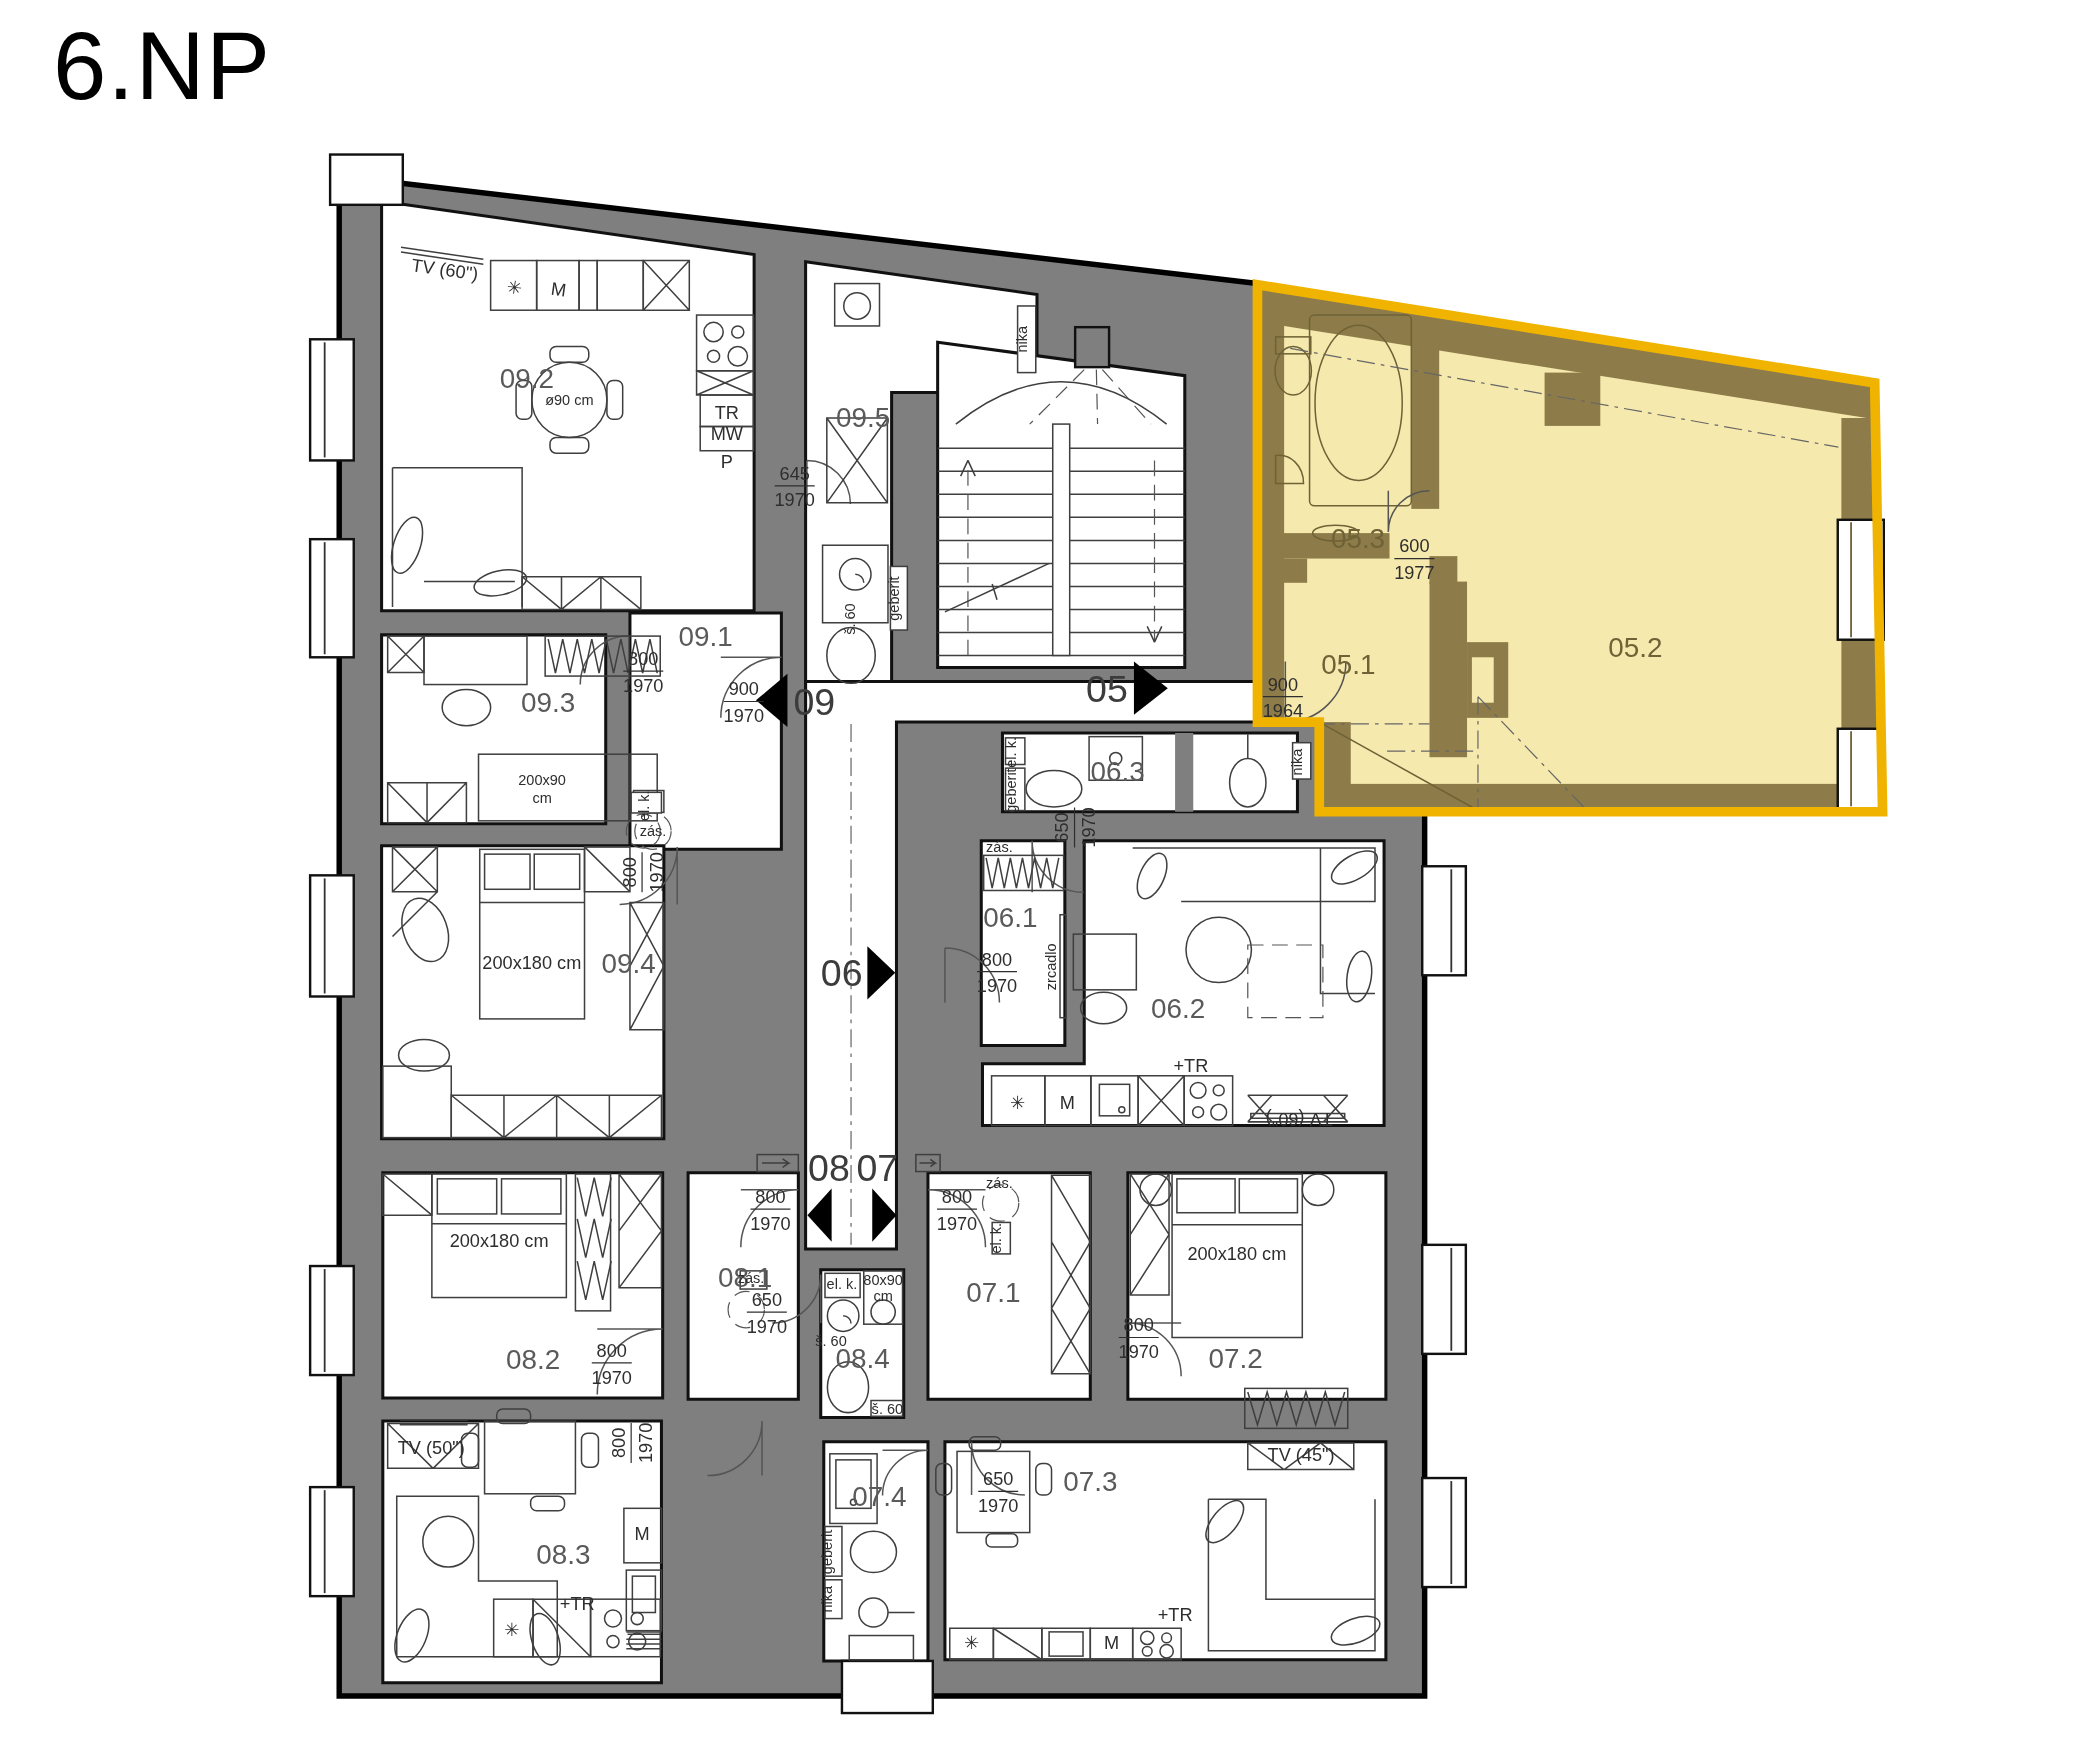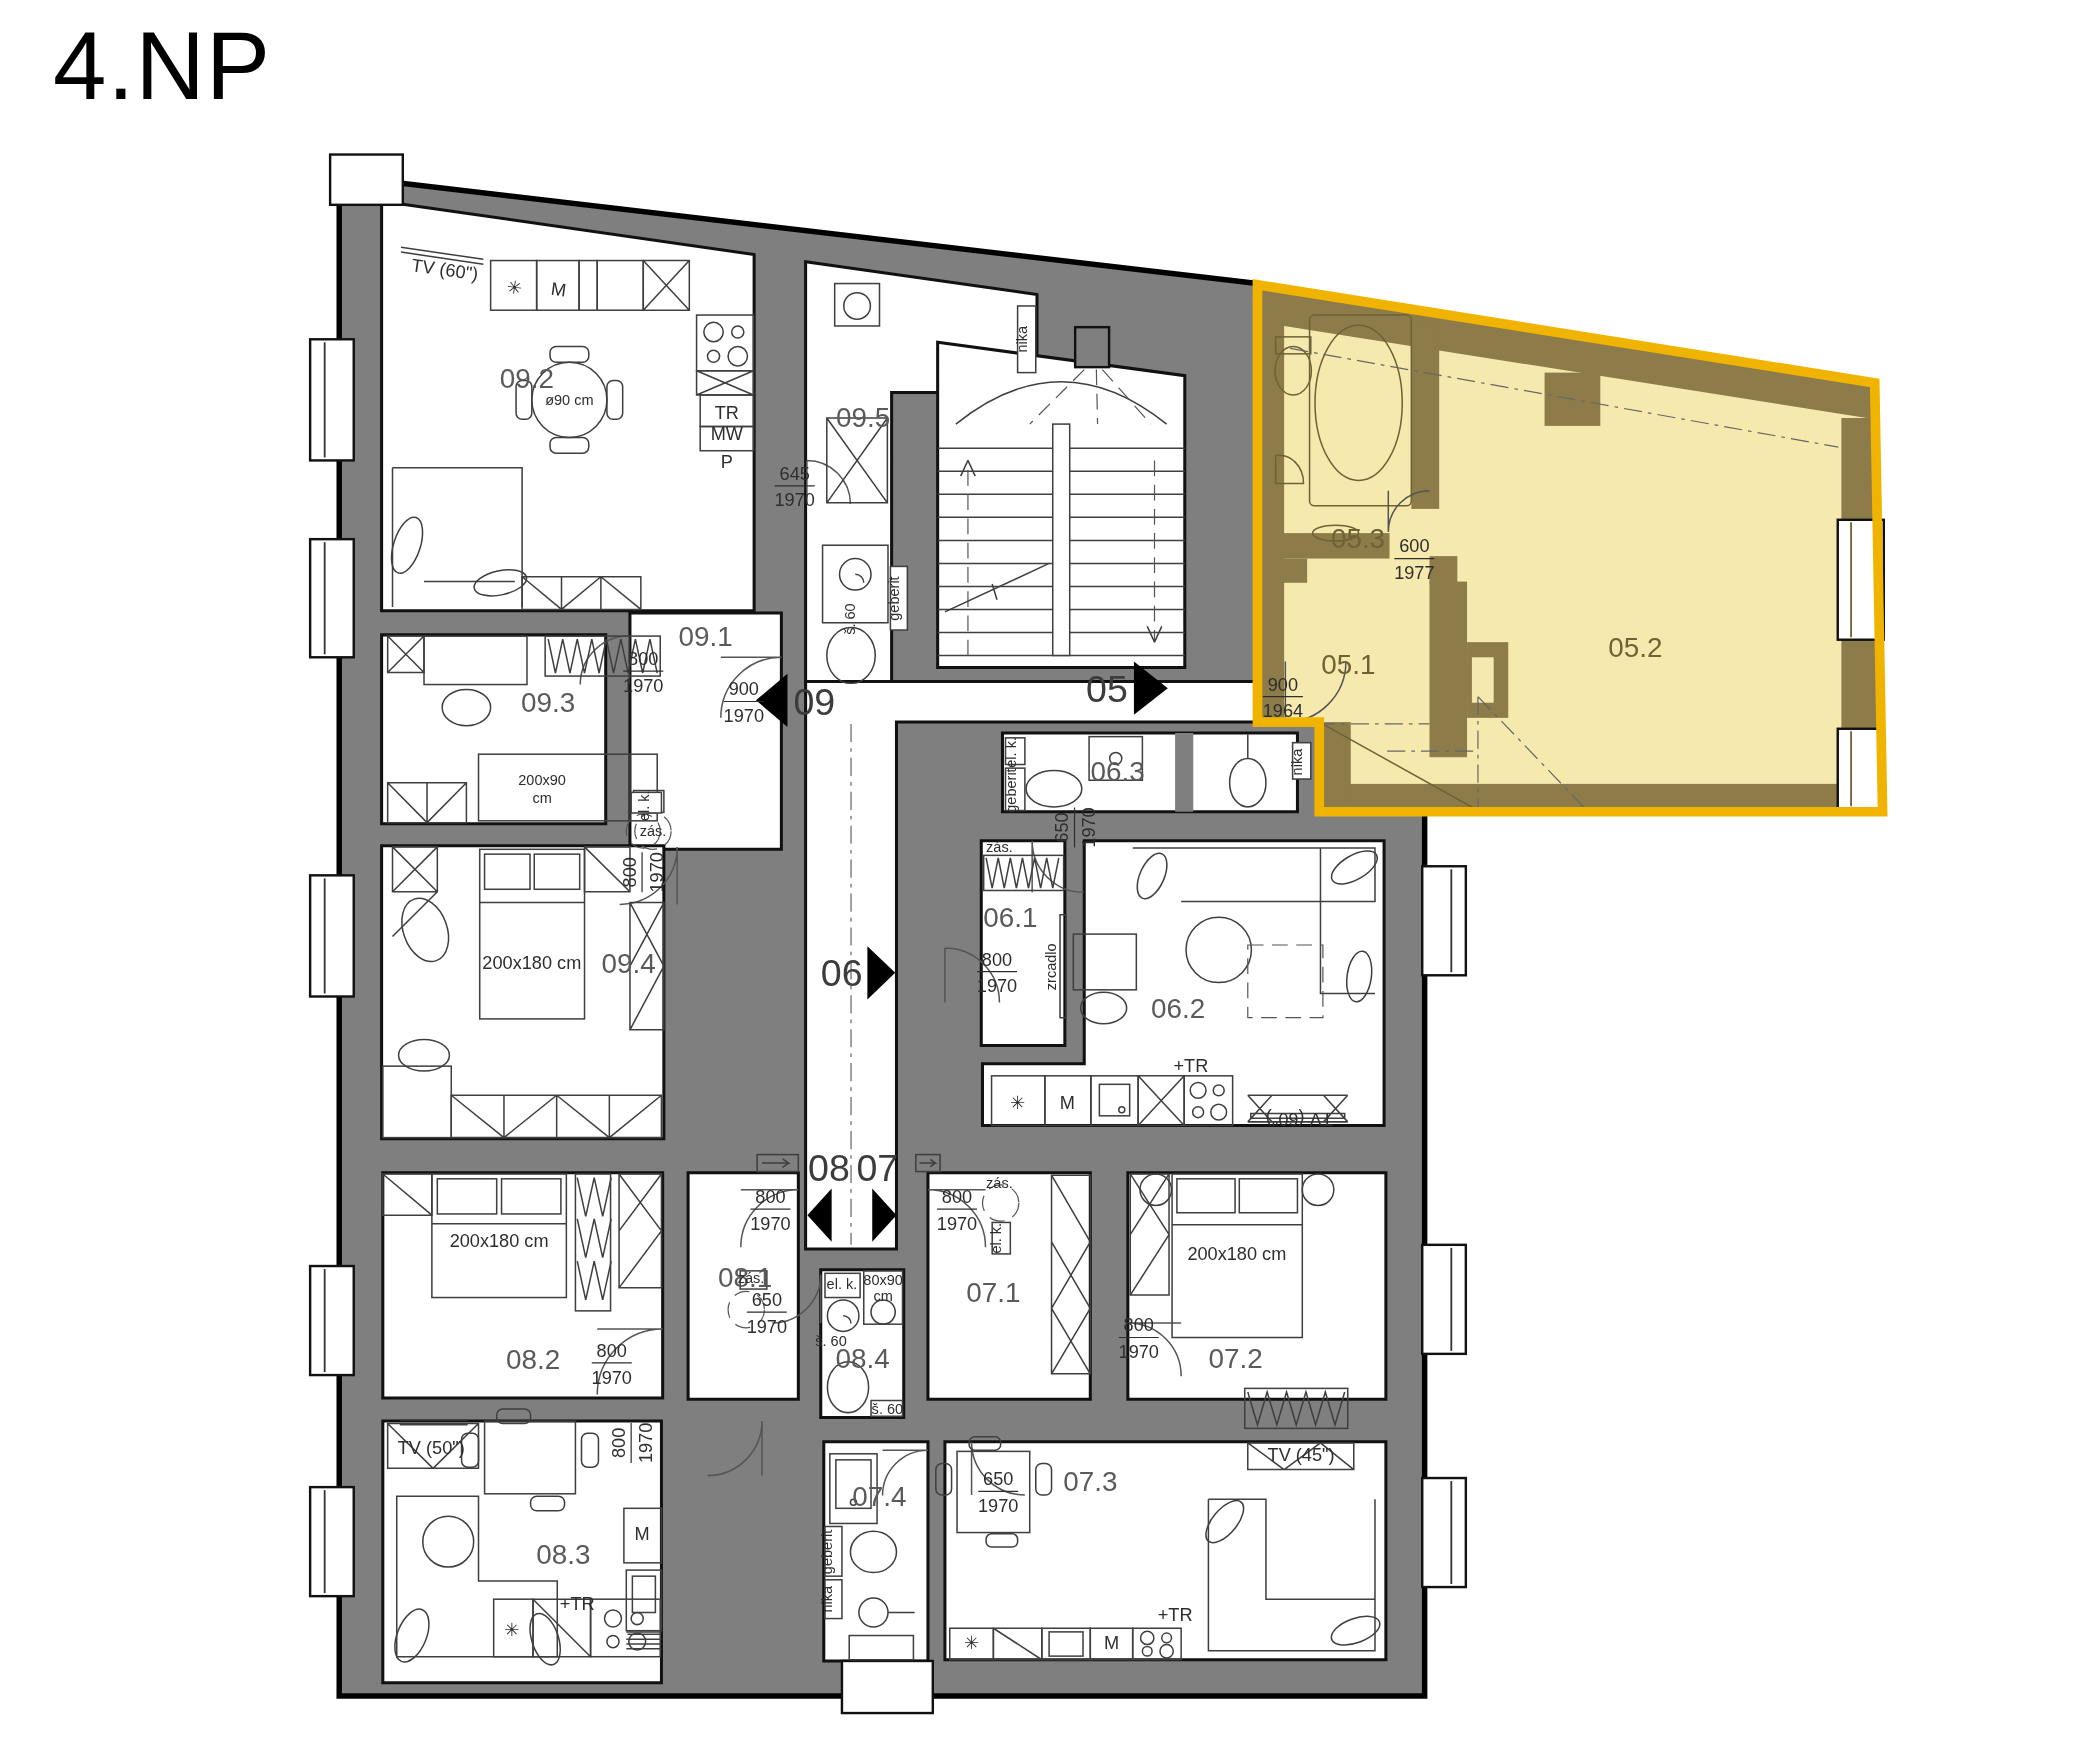--- a/index.html
+++ b/index.html
@@ -19,21 +19,21 @@
   .door{fill:none;stroke:#555;stroke-width:2.5;}
   .dash{fill:none;stroke:#555;stroke-width:2;stroke-dasharray:26 14;}
   .dashdot{fill:none;stroke:#666;stroke-width:2;stroke-dasharray:30 10 6 10;}
   .oliv{fill:#8d7c49;}
   .yf{fill:none;stroke:#6e6236;stroke-width:2.5;}
   .win{fill:#ffffff;stroke:#111;stroke-width:4;}
 </style>
 </head>
 <body>
 
-<div id="title">4.NP</div>
+<div id="title">6.NP</div>
 
 <svg width="2097" height="1741" viewBox="0 0 3462 2874">
 
   <g>
     <path d="M560,292 L575,292 L2076,468 L3095,632 L3108,1342 L2352,1342 L2352,2800 L560,2800 Z" fill="#7f7f7f" stroke="#000" stroke-width="9"></path>
   </g>
 
   <g>
     <path class="w" d="M630,332 L1245,420 L1245,1008 L630,1008 Z"></path>
     <path class="w" d="M1330,432 L1712,486 L1712,648 L1472,648 L1472,1140 L1330,1140 Z"></path>

